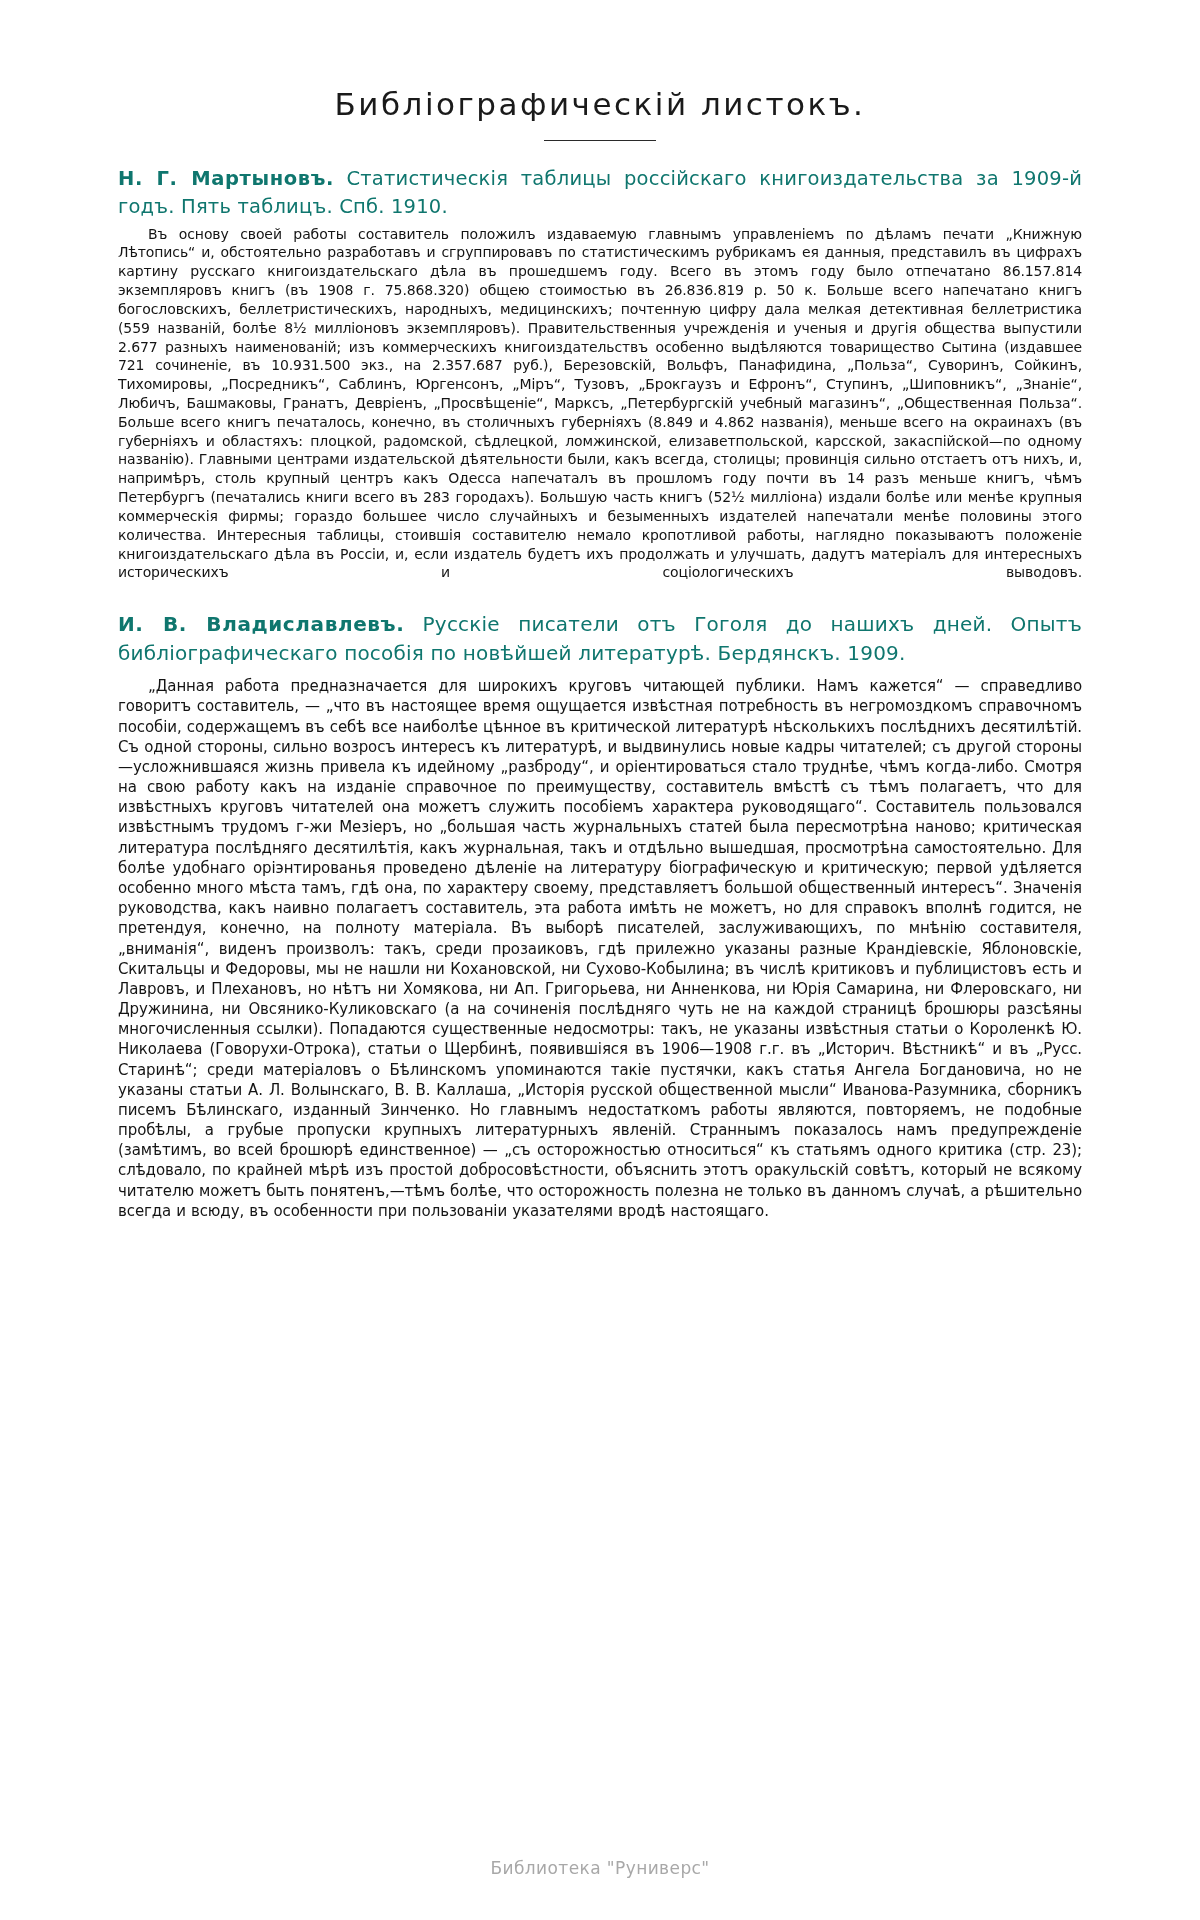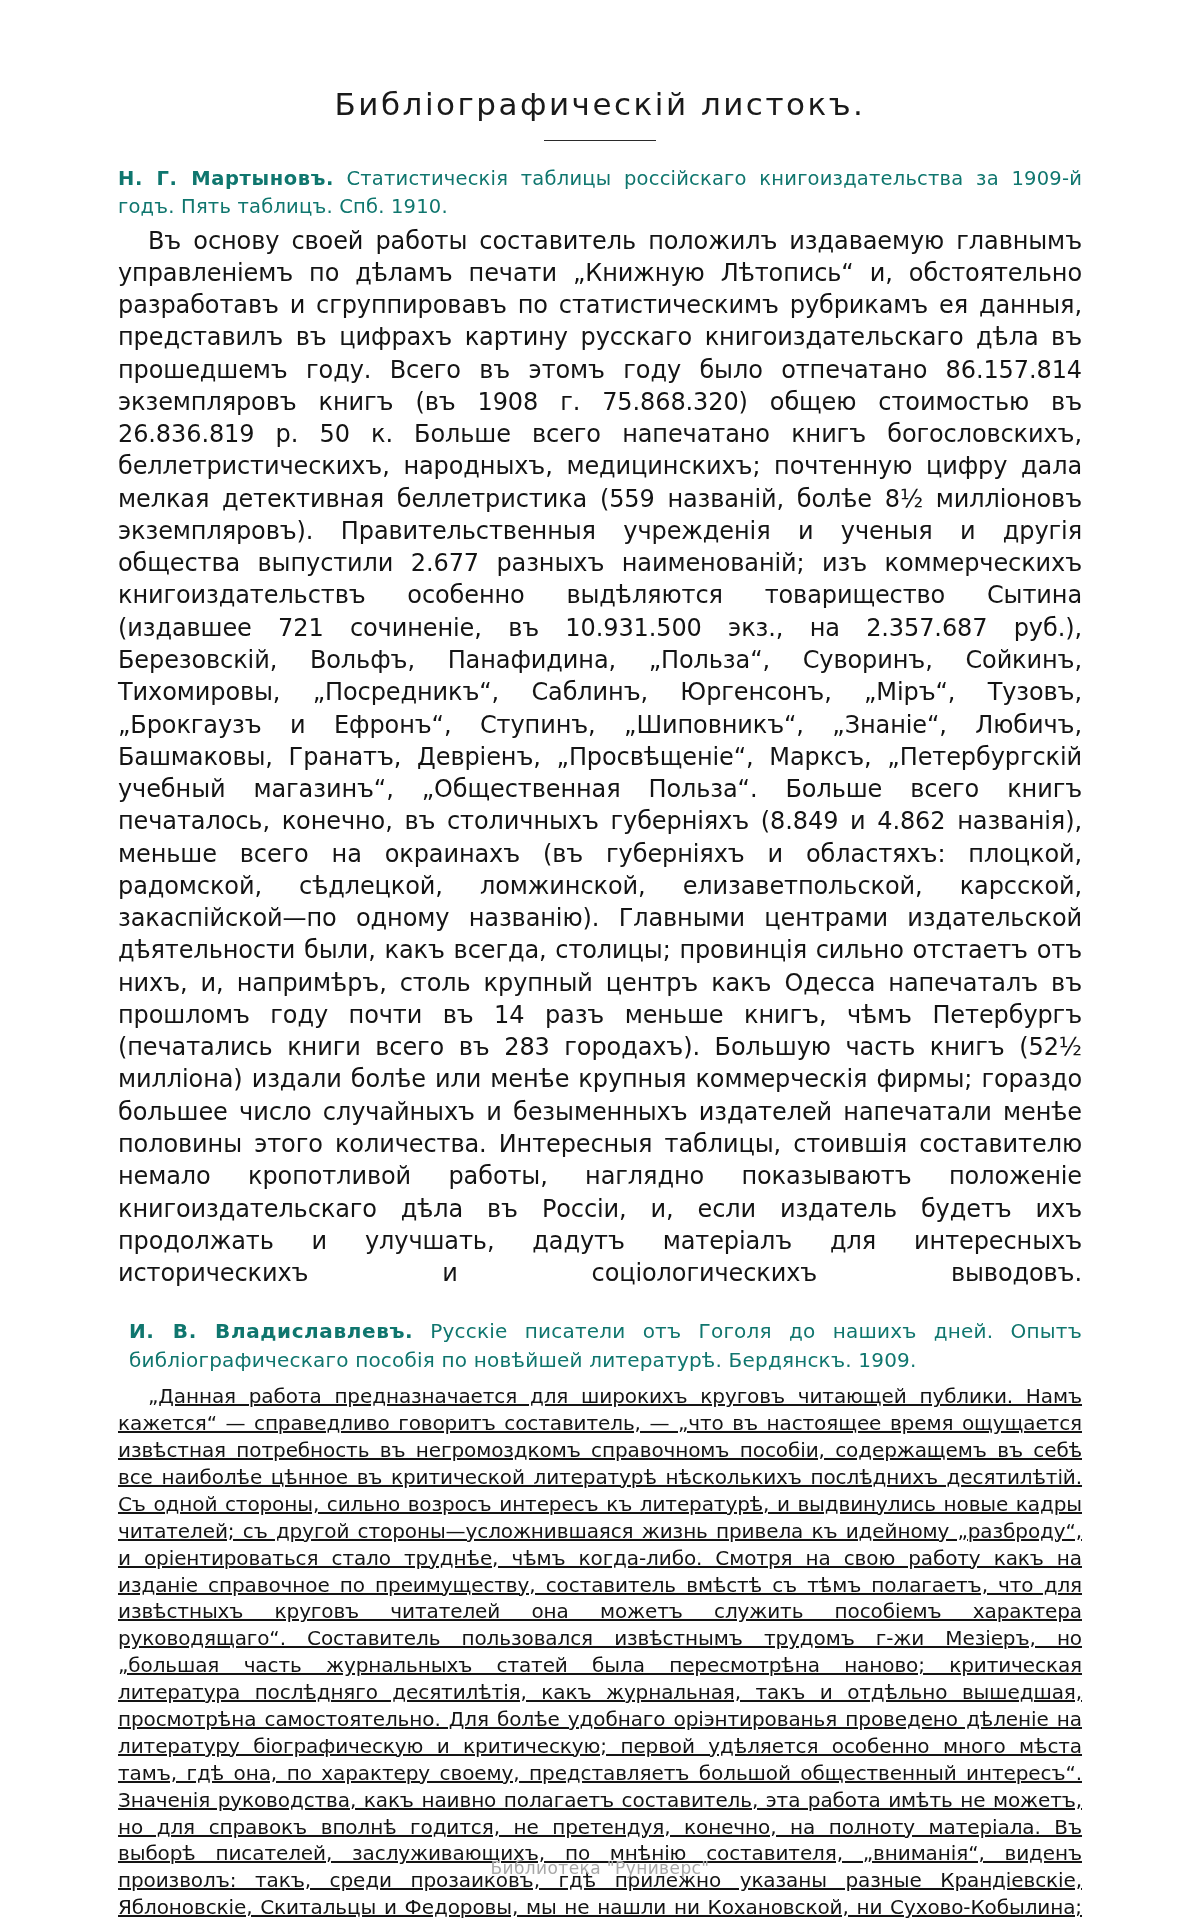--- a/index.html
+++ b/index.html
@@ -51,21 +51,21 @@
     color: #0f766e;
   }
   .entry-head .author {
     font-weight: bold;
     letter-spacing: 0.6px;
   }
   .entry-head .work {
     letter-spacing: 0.2px;
   }
   .entry-body {
-    font-size: 24px;
+    font-size: 14px;
     line-height: 1.345;
     text-align: justify;
     text-align-last: justify;
     font-family: "DejaVu Sans", sans-serif;
     color: #141414;
     margin: 0;
     letter-spacing: -0.1px;
     word-spacing: 0.4px;
     hyphens: none;
   }
@@ -78,26 +78,24 @@
   }
   .entry-one .entry-head {
     margin-bottom: 3px;
   }
   .entry-two {
     margin-top: 28px;
   }
   .entry-two .entry-head {
     font-size: 20px;
     margin-bottom: 8px;
-    margin-left: 11px;
   }
   .entry-two .entry-body {
-    font-size: 20px;
+    font-size: 15px;
     line-height: 1.345;
-    text-decoration: underline;
   }
   .footer {
     position: absolute;
     left: 0;
     right: 0;
     bottom: 42px;
     text-align: center;
     font-family: "DejaVu Sans", sans-serif;
     font-size: 17px;
     color: #a8a8a8;

